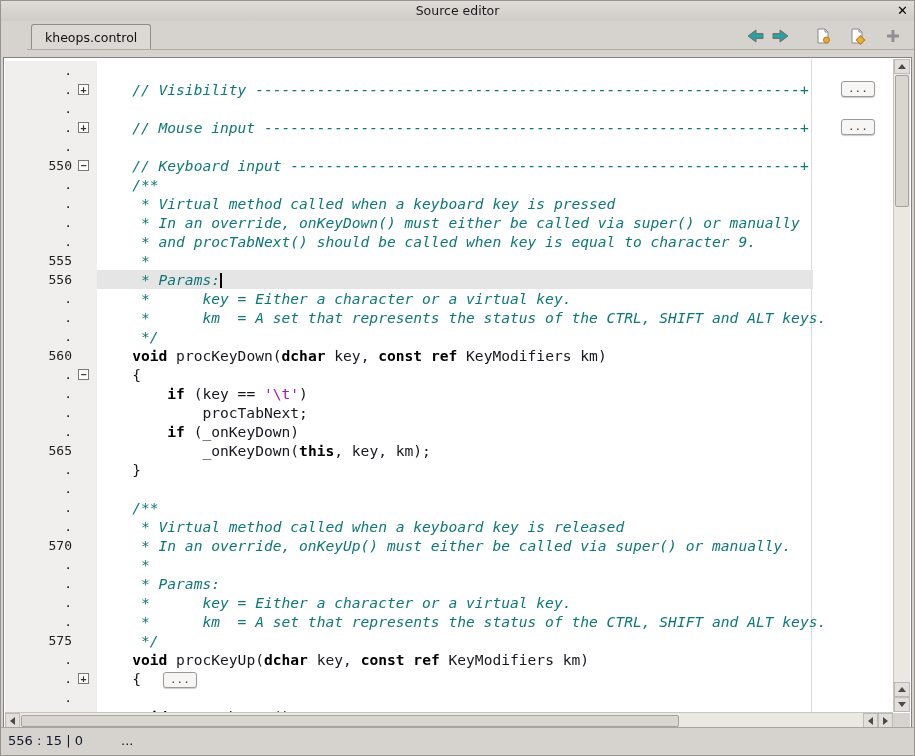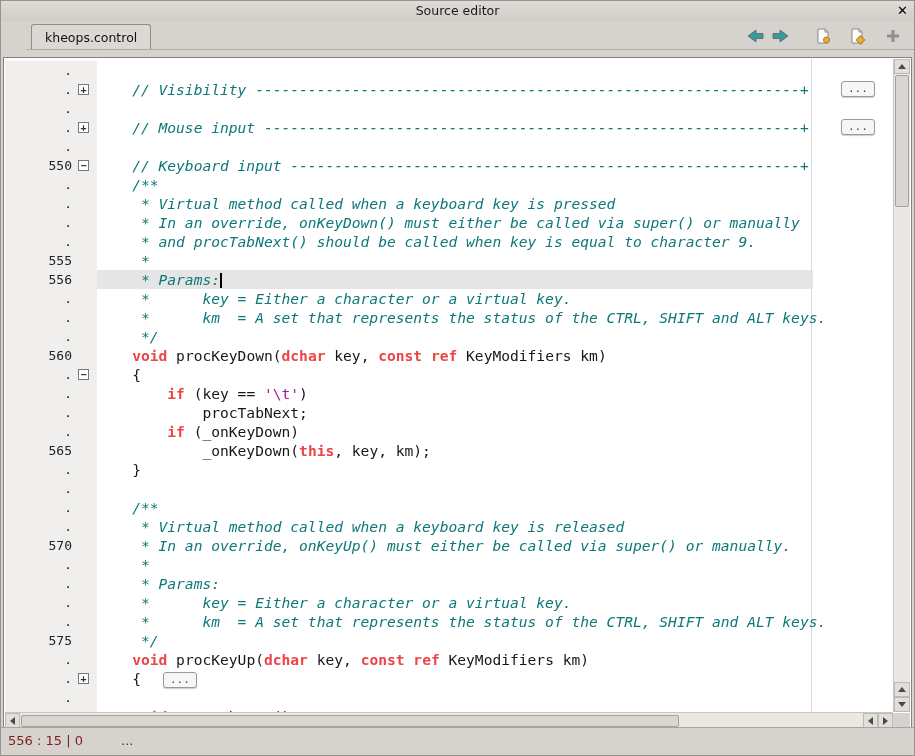--- a/index.html
+++ b/index.html
@@ -31,21 +31,21 @@
         font-family:"DejaVu Sans Mono",monospace;font-size:14.6px;line-height:19px;white-space:pre;}
   .row{display:flex;height:19px;}
   .gut{flex:none;width:70px;background:#f0efed;text-align:right;padding-right:3px;box-sizing:border-box;
        font-size:13px;color:#222;line-height:19px;}
   .fold{flex:none;width:22px;background:#f0efed;display:flex;align-items:center;padding-left:3px;box-sizing:border-box;}
   .fbox{width:11px;height:11px;box-sizing:border-box;border:1px solid #787878;background:#fff;
         font:bold 10px/9px "DejaVu Sans Mono",monospace;text-align:center;color:#333;}
   .code{flex:1;position:relative;color:#16161f;}
   .row.current .code{background:linear-gradient(to right,#e5e5e5 0,#e5e5e5 716px,rgba(0,0,0,0) 716px);}
   .tk-c{color:#0e7878;font-style:italic;}
-  .tk-k{color:#ef4444;font-weight:bold;}
+  .tk-k{color:#000000;font-weight:bold;}
   .tk-p{color:#16161f;}
   .tk-s{color:#ac14ac;}
   .caret{display:inline-block;width:2px;height:15px;background:#000;vertical-align:-3px;}
   .ebox{box-sizing:border-box;border:1px solid #9a9a9a;background:#f7f6f4;border-radius:3px;
         font:11px/13px "DejaVu Sans Mono",monospace;color:#444;padding:0 6px;display:inline-block;height:16px;
         box-shadow:0 1px 1px rgba(0,0,0,.2);}
   .ebox-end{position:absolute;left:744px;top:1px;}
   .ebox-inline{margin-left:22px;vertical-align:1px;}
 
   
@@ -61,21 +61,21 @@
   .hthumb{position:absolute;top:2px;bottom:1px;left:16px;width:658px;background:#d9d5d1;border:1px solid #a5a19d;border-radius:2px;box-sizing:border-box;}
   .corner{position:absolute;right:1px;bottom:1px;width:17px;height:15px;background:#d6d2ce;}
   .tri{width:0;height:0;}
   .tri-up{border-left:4px solid transparent;border-right:4px solid transparent;border-bottom:5px solid #4a4a4a;}
   .tri-down{border-left:4px solid transparent;border-right:4px solid transparent;border-top:5px solid #4a4a4a;}
   .tri-left{border-top:4px solid transparent;border-bottom:4px solid transparent;border-right:5px solid #4a4a4a;}
   .tri-right{border-top:4px solid transparent;border-bottom:4px solid transparent;border-left:5px solid #4a4a4a;}
 
   
   .statusbar{position:absolute;left:0;right:0;bottom:0;height:27px;background:#d6d2ce;border-top:1px solid #a8a4a0;}
-  .sb{position:absolute;top:0;line-height:26px;font-size:13px;color:#7f1d1d;white-space:nowrap;}
+  .sb{position:absolute;top:0;line-height:26px;font-size:13px;color:#0f172a;white-space:nowrap;}
   .sb-pos{left:7px;} .sb-dots{left:120px;} .sb-macro{left:200px;margin-top:36px;} .sb-path{left:320px;}
 </style>
 </head>
 <body>
 
 <div class="win">
 
   <div class="titlebar">
     <span class="title">Source editor</span>
     <span class="close">✕</span>

